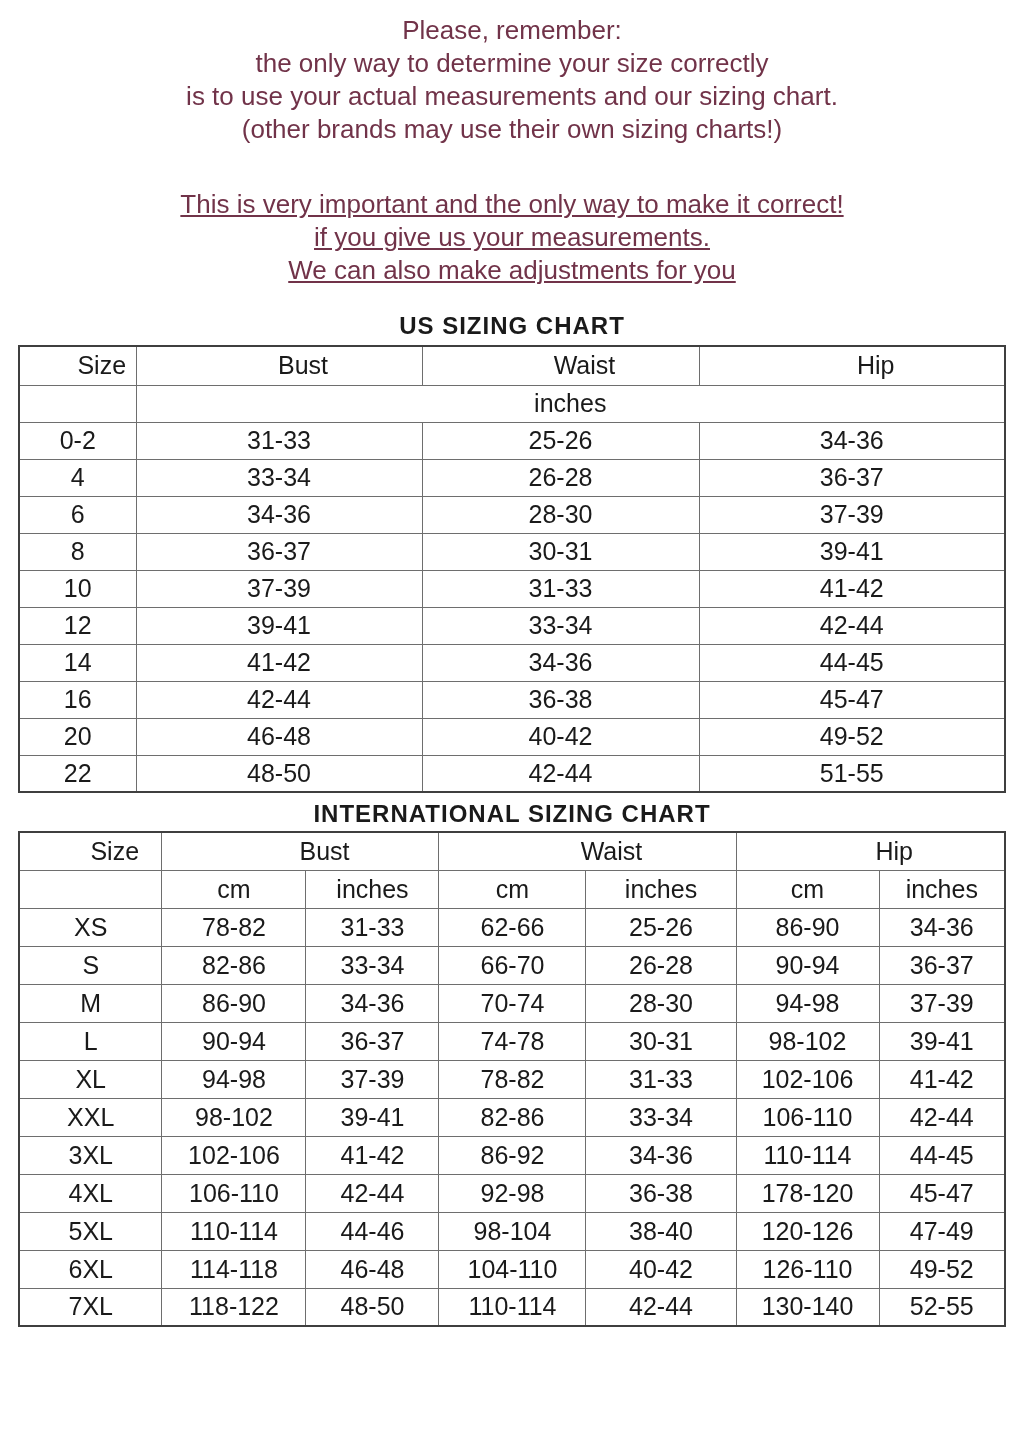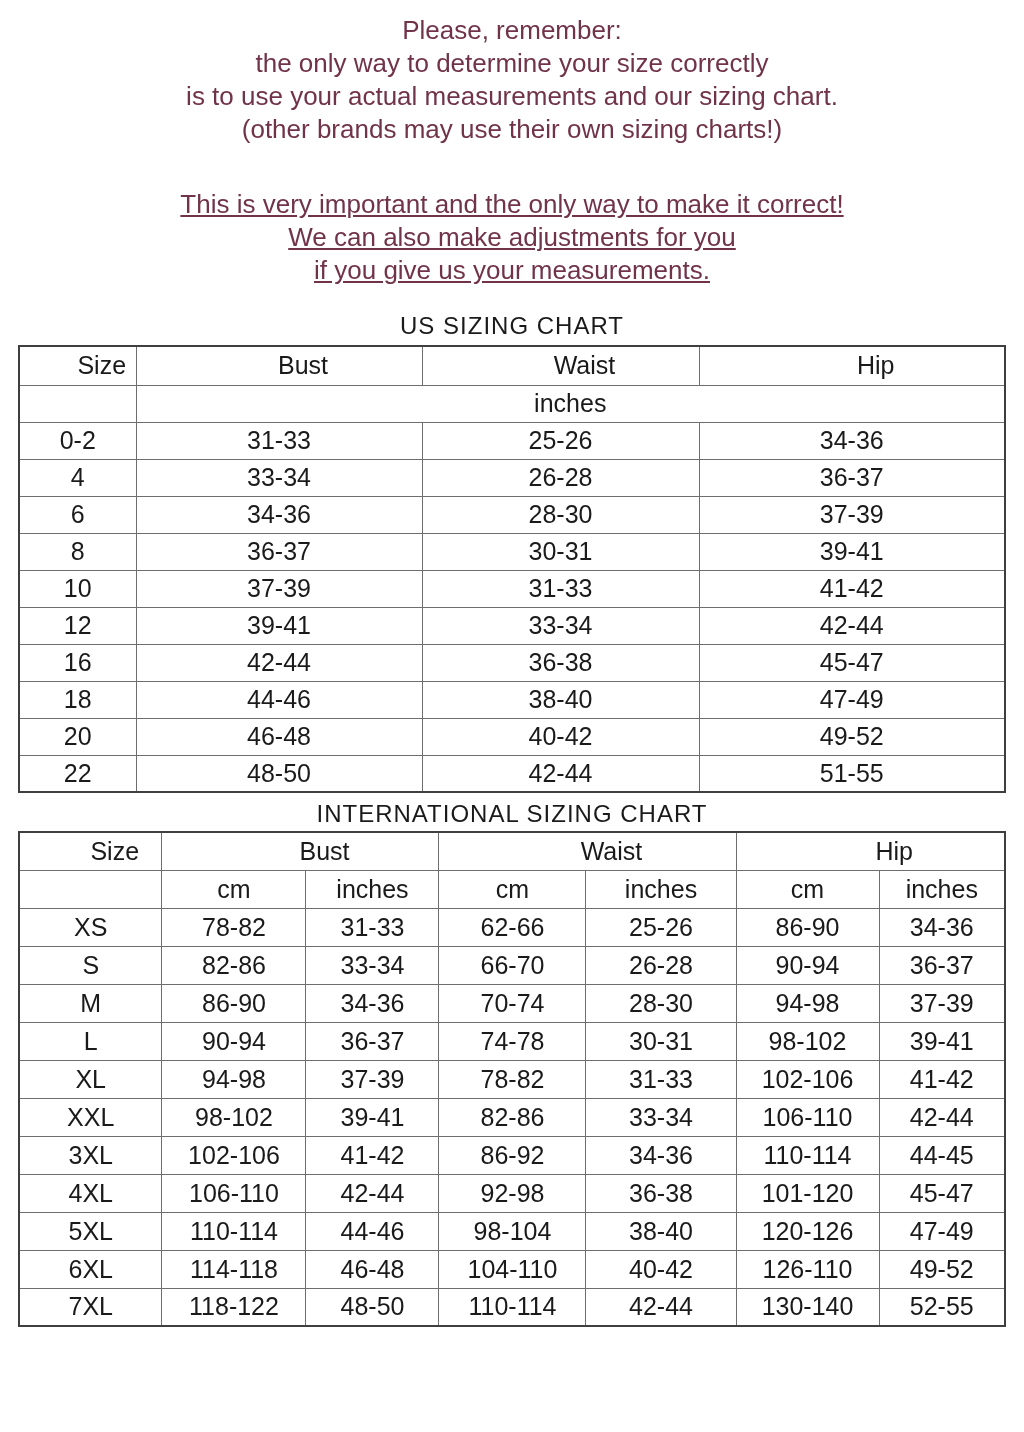--- a/index.html
+++ b/index.html
@@ -30,21 +30,21 @@
   }
   .intro p { margin: 0; }
   .intro .para { margin: 0; }
   .intro .para + .para { margin-top: 42px; text-decoration: underline; }
   .chart-title {
     text-align: center;
     font-size: 24px;
     line-height: 30px;
     color: var(--table-text-color);
     letter-spacing: 1px;
-    font-weight: 400;
+    font-weight: 700;
   }
   .title-us { margin: 24px 0 4px 0; }
   .title-intl { margin: 6px 0 2px 0; }
   table.sizing {
     border-collapse: collapse;
     margin: 0 auto;
     width: 988px;
     table-layout: fixed;
     font-size: 25px;
     color: var(--table-text-color);
@@ -71,22 +71,22 @@
 
   <div class="intro">
     <div class="para">
       <p>Please, remember:</p>
       <p>the only way to determine your size correctly</p>
       <p>is to use your actual measurements and our sizing chart.</p>
       <p>(other brands may use their own sizing charts!)</p>
     </div>
     <div class="para">
       <p>This is very important and the only way to make it correct!</p>
+      <p>if you give us your measurements.</p>
       <p>We can also make adjustments for you</p>
-      <p>if you give us your measurements.</p>
     </div>
   </div>
 
   <div class="chart-title title-us">US SIZING CHART</div>
 
   <table class="sizing us">
     <colgroup>
       <col style="width:117px">
         <col style="width:286px">
         <col style="width:277px">
@@ -135,30 +135,30 @@
           <td>31-33</td>
           <td>41-42</td>
         </tr>
         <tr>
           <td>12</td>
           <td>39-41</td>
           <td>33-34</td>
           <td>42-44</td>
         </tr>
         <tr>
+          <td>14</td>
+          <td>41-42</td>
+          <td>34-36</td>
+          <td>44-45</td>
+        </tr>
+        <tr>
           <td>16</td>
           <td>42-44</td>
           <td>36-38</td>
           <td>45-47</td>
-        </tr>
-        <tr>
-          <td>18</td>
-          <td>44-46</td>
-          <td>38-40</td>
-          <td>47-49</td>
         </tr>
         <tr>
           <td>20</td>
           <td>46-48</td>
           <td>40-42</td>
           <td>49-52</td>
         </tr>
         <tr>
           <td>22</td>
           <td>48-50</td>
@@ -260,21 +260,21 @@
           <td>34-36</td>
           <td>110-114</td>
           <td>44-45</td>
         </tr>
         <tr>
           <td>4XL</td>
           <td>106-110</td>
           <td>42-44</td>
           <td>92-98</td>
           <td>36-38</td>
-          <td>101-120</td>
+          <td>178-120</td>
           <td>45-47</td>
         </tr>
         <tr>
           <td>5XL</td>
           <td>110-114</td>
           <td>44-46</td>
           <td>98-104</td>
           <td>38-40</td>
           <td>120-126</td>
           <td>47-49</td>

